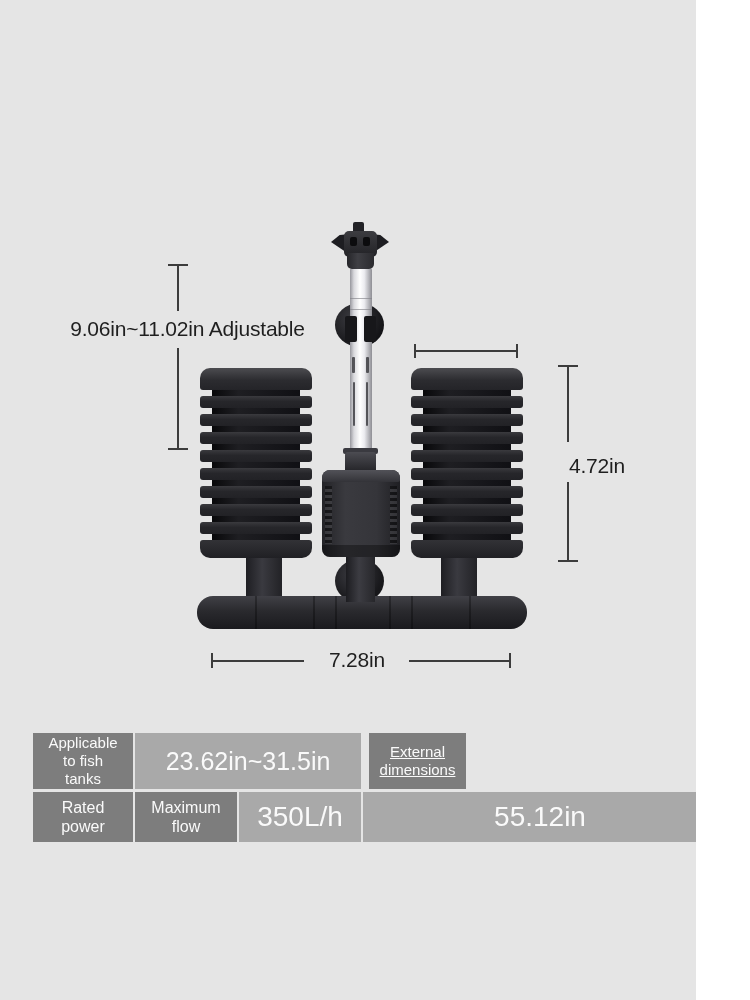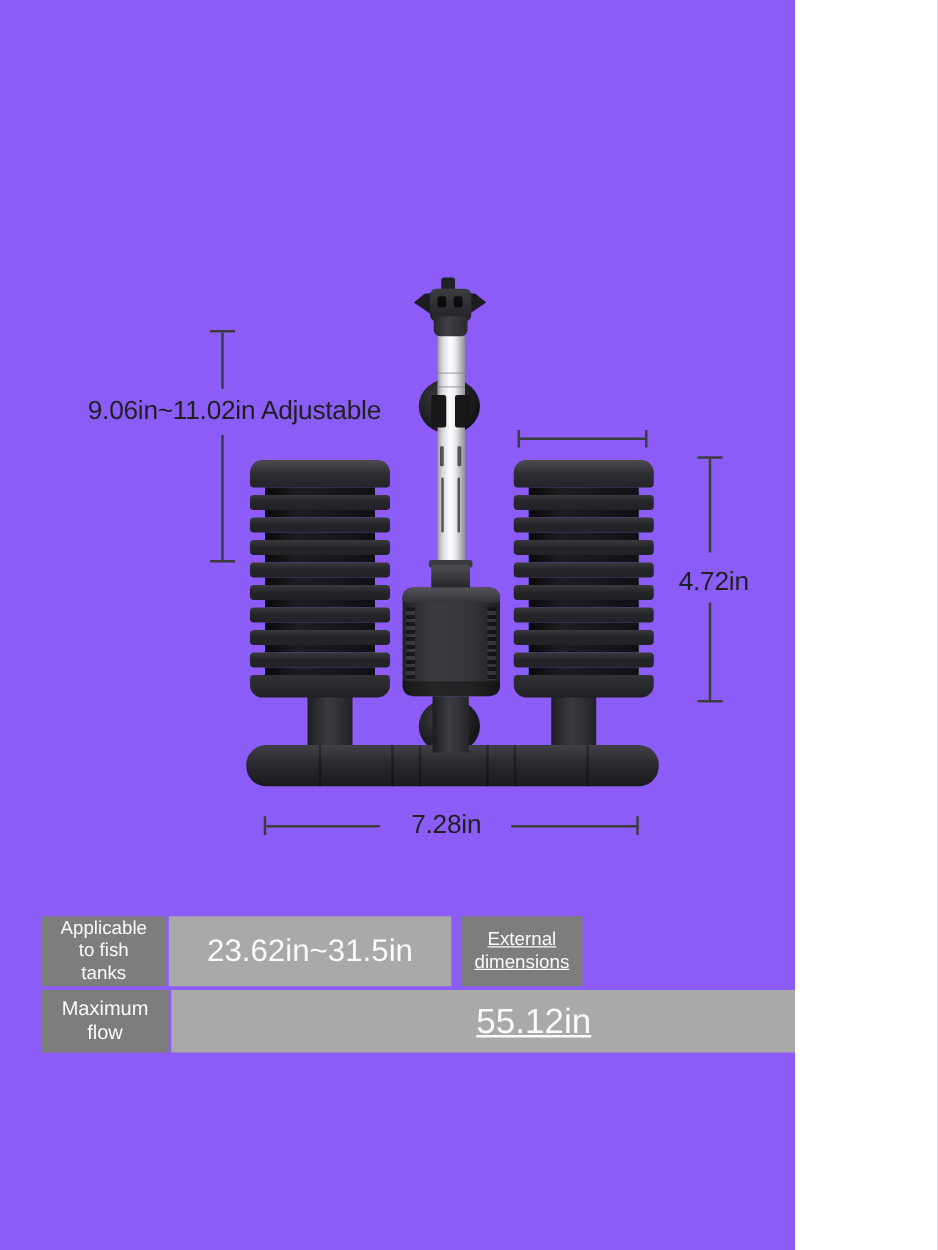--- a/index.html
+++ b/index.html
@@ -1,17 +1,17 @@
 <!DOCTYPE html>
 <html><head>
 <meta charset="utf-8">
 <style>
   html,body{margin:0;padding:0;background:#ffffff;}
   #stage{
-    position:relative;width:636px;height:1000px;background:#8b5cf6;
+    position:relative;width:696px;height:1000px;background:#e5e5e5;
     font-family:"Liberation Sans", sans-serif;overflow:hidden;
   }
   .abs{position:absolute;}
 
   
   .dim-label{
     position:absolute;color:#1f1f1f;font-size:21px;letter-spacing:-0.2px;
     text-align:center;white-space:nowrap;line-height:1.15;
   }
   
@@ -180,35 +180,37 @@
   <div class="dim-label" style="left:55px;top:317px;width:265px;">9.06in~11.02in Adjustable</div>
   <div class="dline" style="left:177px;top:348px;width:2px;height:101px;"></div>
   <div class="dline" style="left:168px;top:448px;width:20px;height:2px;"></div>
 
   <div class="dline" style="left:414px;top:344px;width:2px;height:14px;"></div>
   <div class="dline" style="left:415px;top:350px;width:102px;height:2px;"></div>
   <div class="dline" style="left:516px;top:344px;width:2px;height:14px;"></div>
 
   <div class="dline" style="left:558px;top:365px;width:20px;height:2px;"></div>
   <div class="dline" style="left:567px;top:367px;width:2px;height:75px;"></div>
-  <div class="dim-label" style="left:538px;top:454px;width:66px;">4.72in</div>
+  <div class="dim-label" style="left:564px;top:454px;width:66px;">4.72in</div>
   <div class="dline" style="left:567px;top:482px;width:2px;height:78px;"></div>
   <div class="dline" style="left:558px;top:560px;width:20px;height:2px;"></div>
 
   <div class="dline" style="left:211px;top:653px;width:2px;height:15px;"></div>
   <div class="dline" style="left:213px;top:660px;width:91px;height:2px;"></div>
   <div class="dim-label" style="left:320px;top:648px;width:74px;">7.28in</div>
   <div class="dline" style="left:409px;top:660px;width:101px;height:2px;"></div>
   <div class="dline" style="left:509px;top:653px;width:2px;height:15px;"></div>
 
   <div class="spec">
     <div class="spec-row r1">
       <div class="cell hdr" style="width:100px;">Applicable to fish tanks</div>
       <div class="cell val v-lg" style="width:226px;">23.62in~31.5in</div>
       <div class="cell hdr gap-before" style="width:97px;text-decoration:underline;">External dimensions</div>
     </div>
     <div class="spec-row r2">
+      <div class="cell hdr" style="width:100px;">Rated power</div>
       <div class="cell hdr" style="width:102px;">Maximum flow</div>
-      <div class="cell val v-row2" style="flex:1;text-decoration:underline;">55.12in</div>
+      <div class="cell val v-row2" style="width:122px;">350L/h</div>
+      <div class="cell val v-row2" style="flex:1;">55.12in</div>
     </div>
   </div>
 
 </div>
 
 </body></html>

